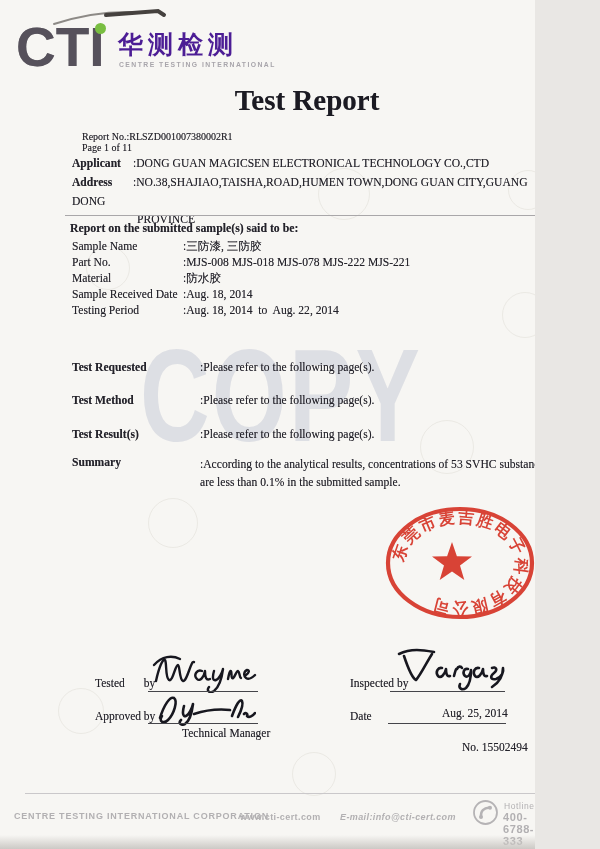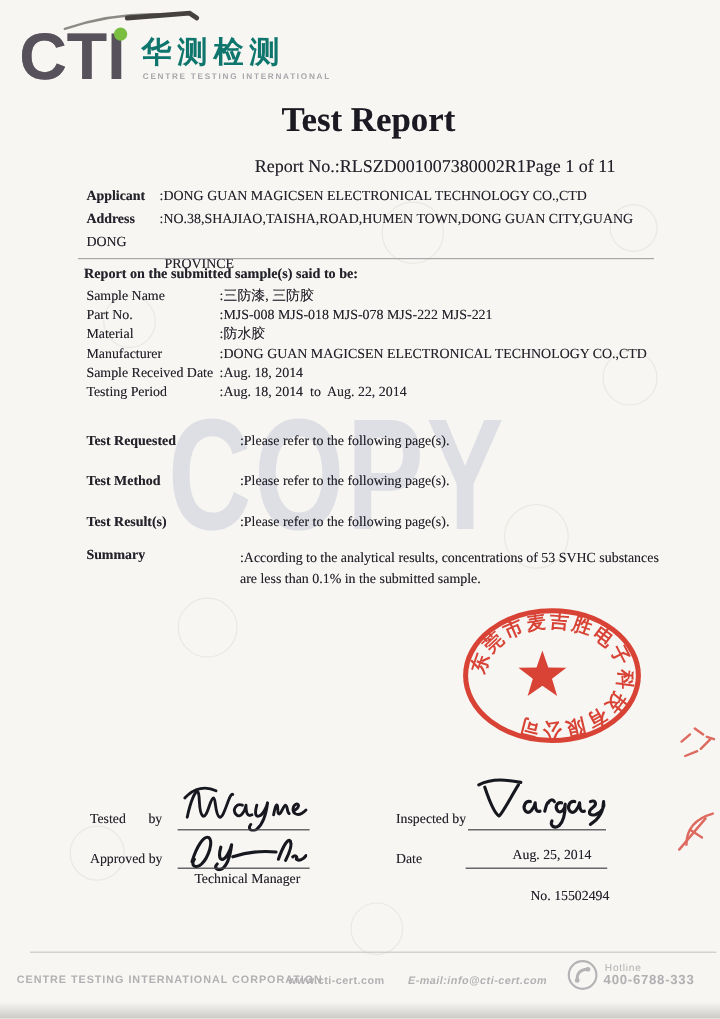--- a/index.html
+++ b/index.html
@@ -1,38 +1,38 @@
 <!DOCTYPE html>
 <html><head>
 <meta charset="utf-8">
 <style>
   html,body{margin:0;padding:0;background:#e9e7e4;}
-  .page{position:relative;width:600px;height:849px;background:#f7f6f3;overflow:hidden;
-        font-family:"Liberation Serif",serif;color:#23222a;}
+  .page{position:relative;width:500px;height:849px;background:#f7f6f3;overflow:hidden;
+        font-family:"Liberation Serif",serif;color:#23222a;padding-left:35px;}
   .page *{box-sizing:border-box;}
   .soft{text-shadow:0 0 .5px rgba(35,34,42,.45);}
 
   
   .bgring{position:absolute;border:1px solid rgba(200,196,188,.28);border-radius:50%;z-index:0;}
 
   
   .cti-text{position:absolute;left:16px;top:22px;font-family:"Liberation Sans",sans-serif;
             font-weight:bold;font-size:55px;line-height:50px;color:#56515b;letter-spacing:0px;z-index:2;}
   .cti-dot{position:absolute;left:95px;top:23px;width:11px;height:11px;border-radius:50%;
            background:#79be41;z-index:3;}
   .cti-cn{position:absolute;left:118px;top:30px;font-family:"Liberation Sans","DejaVu Sans",sans-serif;
-          font-weight:600;font-size:25px;line-height:28px;color:#0f766e;letter-spacing:5px;z-index:2;}
+          font-weight:600;font-size:25px;line-height:28px;color:#4c1d95;letter-spacing:5px;z-index:2;}
   .cti-sub{position:absolute;left:119px;top:61px;font-family:"Liberation Sans",sans-serif;
            font-weight:600;font-size:6.8px;color:#a8a5ab;letter-spacing:1.45px;z-index:2;}
 
   .title{position:absolute;left:0;top:84px;width:614px;text-align:center;
          font-size:29px;font-weight:bold;color:#1b1a22;z-index:2;}
 
   .report-row{position:absolute;left:82px;top:131px;width:431px;display:flex;
-              justify-content:flex-end;font-size:15px;z-index:2;}
+              justify-content:center;font-size:10px;z-index:2;flex-direction:column;}
 
   .appl{position:absolute;left:72px;top:155px;width:475px;font-size:11.6px;line-height:18.8px;z-index:2;}
   .appl .lab{display:inline-block;width:61px;font-weight:bold;}
   .appl .cont{margin-left:65px;}
 
   .rule1{position:absolute;left:65px;top:215px;width:480px;border-top:1px solid #a9a7a9;z-index:2;}
   .sample-head{position:absolute;left:70px;top:221px;font-size:11.8px;font-weight:bold;z-index:2;}
 
   .samples{position:absolute;left:72px;top:239px;font-size:11.6px;line-height:16.1px;z-index:2;}
   .samples .slabel{display:inline-block;width:111px;}
@@ -49,21 +49,21 @@
   .watermark{position:absolute;left:140px;top:330px;z-index:1;
              font-family:"Liberation Sans",sans-serif;font-weight:bold;font-size:132px;
              letter-spacing:3px;color:rgba(171,176,197,.33);transform:scaleX(.73);
              transform-origin:left top;line-height:1;}
 
   .stamp{position:absolute;left:380px;top:498px;z-index:3;opacity:.92;}
   .stamp text{font-family:"DejaVu Sans","Liberation Sans",sans-serif;font-weight:bold;
               font-size:16px;letter-spacing:2.2px;fill:#d63426;}
   .edge-marks{position:absolute;left:556px;top:592px;z-index:3;opacity:.8;}
 
-  .sig-label{position:absolute;font-size:11.5px;z-index:2;}
+  .sig-label{position:absolute;font-size:11.5px;z-index:2;margin-left:20px;}
   .sig-line{position:absolute;border-top:1.2px solid #45454a;z-index:2;}
   .sig-svg{position:absolute;z-index:2;}
   .sig-svg path{stroke:#17171f;fill:none;stroke-linecap:round;stroke-linejoin:round;}
 
   .foot-rule{position:absolute;left:25px;top:793px;width:572px;border-top:1px solid #cac8ca;z-index:2;}
   .foot{position:absolute;font-family:"Liberation Sans",sans-serif;color:#b2b0b2;z-index:2;}
   .f-company{left:14px;top:811px;font-size:9px;font-weight:bold;letter-spacing:.8px;text-align:center;}
   .f-web{left:240px;top:812px;font-size:9px;font-weight:bold;letter-spacing:.4px;}
   .f-mail{left:340px;top:812px;font-size:9px;font-weight:bold;letter-spacing:.4px;font-style:italic;}
   .f-hotlabel{left:504px;top:801px;font-size:8.5px;letter-spacing:.6px;}
@@ -110,21 +110,20 @@
     <div class="cont">PROVINCE</div>
   </div>
 
   <div class="rule1"></div>
   <div class="sample-head soft">Report on the submitted sample(s) said to be:</div>
 
   <div class="samples soft">
     <div><span class="slabel">Sample Name</span><span class="sval">:三防漆, 三防胶</span></div>
     <div><span class="slabel">Part No.</span><span class="sval">:MJS-008 MJS-018 MJS-078 MJS-222 MJS-221</span></div>
     <div><span class="slabel">Material</span><span class="sval">:防水胶</span></div>
-    <div><span class="slabel">Manufacturer</span><span class="sval">:DONG GUAN MAGICSEN ELECTRONICAL TECHNOLOGY CO.,CTD</span></div>
     <div><span class="slabel">Sample Received Date</span><span class="sval">:Aug. 18, 2014</span></div>
     <div><span class="slabel">Testing Period</span><span class="sval">:Aug. 18, 2014  to  Aug. 22, 2014</span></div>
   </div>
 
   <div class="tests soft">
     <div class="trow">
         <span class="tlabel">Test Requested</span>
         <span>:Please refer to the following page(s).</span>
       </div>
     <div class="trow">
@@ -202,21 +201,21 @@
       <path d="M8,26 C12,13 18,4 22,6 C26,9 22,22 16,28 C12,32 6,30 10,24"></path>
       <path d="M32,14 C30,21 31,25 34,24 C37,23 40,16 41,12 C40,20 38,29 33,32 C29,34 26,31 29,28"></path>
       <path d="M42,22 C54,18 68,17 78,18"></path>
       <path d="M80,24 C84,13 88,6 90,9 C92,13 88,21 86,25"></path>
       <path d="M92,22 C94,20 96,22 95,24 C97,26 101,24 103,21"></path>
     </g>
   </svg>
   <div class="sig-line" style="left:148px;top:723px;width:110px"></div>
 
   <span class="sig-label soft" style="left:330px;top:710px">Date</span>
-  <span class="sig-label soft" style="left:410px;top:707px;width:100px;text-align:center">Aug. 25, 2014</span>
+  <span class="sig-label soft" style="left:422px;top:707px;width:100px;">Aug. 25, 2014</span>
   <div class="sig-line" style="left:388px;top:723px;width:118px"></div>
 
   <span class="sig-label soft" style="left:162px;top:727px">Technical Manager</span>
   <span class="sig-label soft" style="left:442px;top:741px">No. 15502494</span>
 
   <div class="foot-rule"></div>
   <div class="foot f-company">CENTRE TESTING INTERNATIONAL CORPORATION</div>
   <div class="foot f-web">www.cti-cert.com</div>
   <div class="foot f-mail">E-mail:info@cti-cert.com</div>
   <svg class="phone-icon" width="27" height="27" viewBox="0 0 27 27">

